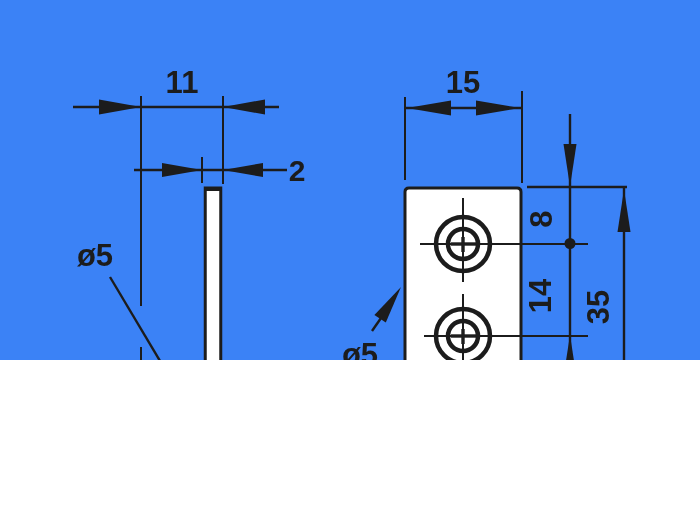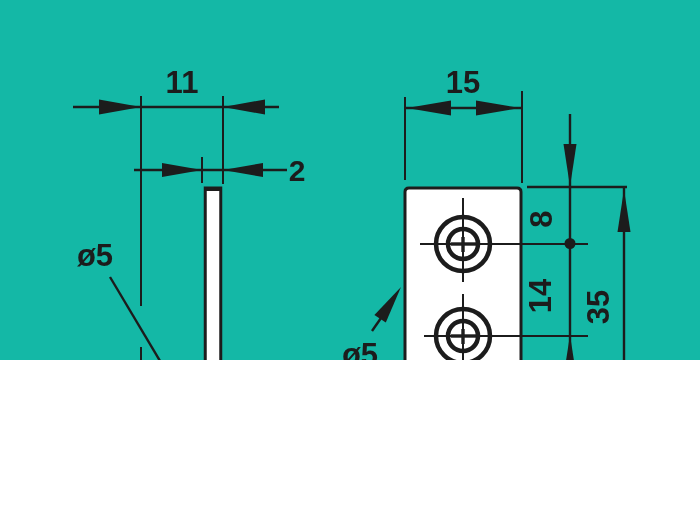--- a/index.html
+++ b/index.html
@@ -1,16 +1,16 @@
 <!DOCTYPE html>
 <html><head>
 <meta charset="utf-8">
 <style>
   html,body{margin:0;padding:0;background:#ffffff;}
-  .stage{position:relative;width:700px;height:360px;background:#14b8a6;overflow:hidden;}
+  .stage{position:relative;width:700px;height:360px;background:#3b82f6;overflow:hidden;}
   svg{display:block;}
   .lbl{font-family:"Liberation Sans","DejaVu Sans",sans-serif;font-weight:bold;font-size:31px;fill:currentColor;}
   .lblB{font-family:"Liberation Sans","DejaVu Sans",sans-serif;font-weight:bold;font-size:30px;}
   .ln{stroke:currentColor;stroke-width:2.4;fill:none;}
   .ch{stroke:currentColor;stroke-width:2;fill:none;}
   .tick{stroke:currentColor;stroke-width:3.4;fill:none;}
   .fl{fill:currentColor;stroke:none;}
   .hole{stroke:currentColor;stroke-width:4.5;fill:none;}
   .wireB{stroke:currentColor;stroke-width:18.5;fill:none;}
   .wireW{stroke:#ffffff;stroke-width:12.5;fill:none;}

